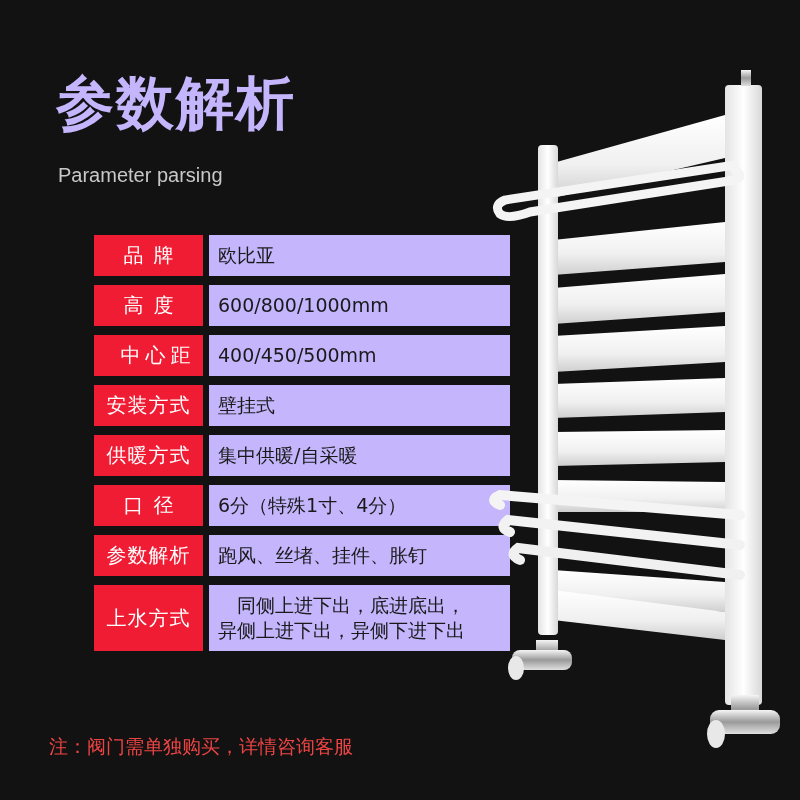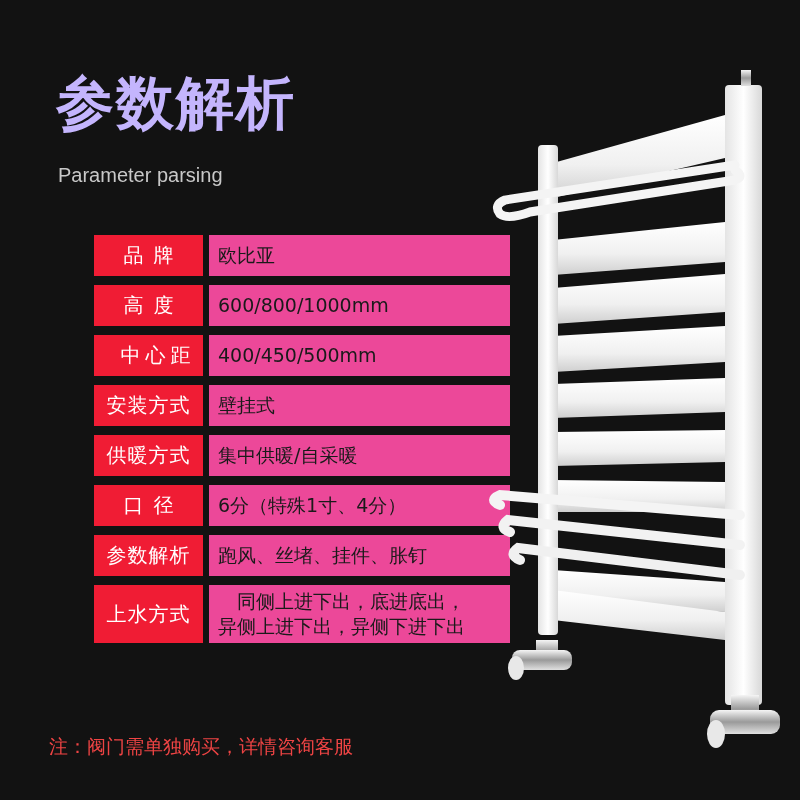--- a/index.html
+++ b/index.html
@@ -2,24 +2,24 @@
 <html><head>
 <meta charset="utf-8">
 <style>
   * { margin:0; padding:0; box-sizing:border-box; }
   html, body { width:800px; height:800px; background:#121212; overflow:hidden; }
   body { position:relative; font-family:"DejaVu Sans","Liberation Sans",sans-serif; }
   .title { position:absolute; left:56px; top:74px; font-size:58px; font-weight:bold; color:#c4b5fd; letter-spacing:2px; line-height:1; }
   .subtitle { position:absolute; left:58px; top:165px; font-size:20px; color:#c8c8c8; line-height:1; font-family:"Liberation Sans","DejaVu Sans",sans-serif; }
   .spec-table { position:absolute; left:49px; top:235px; width:416px;margin-left:45px; }
   .row { display:flex; margin-bottom:9px; height:41px; }
-  .row.tall { height:58px; }
+  .row.tall { height:66px; }
   .label { width:109px; background:#f01c34; color:#ffffff; font-size:20px; display:flex; align-items:center; justify-content:center; letter-spacing:1px; }
   .label.spaced { letter-spacing:10px; padding-left:10px; }
-  .value { margin-left:6px; flex:1; background:#ec4899; color:#1a1a1a; font-size:19px; display:flex; align-items:center; padding-left:9px; line-height:1.3; }
+  .value { margin-left:6px; flex:1; background:#c4b5fd; color:#1a1a1a; font-size:19px; display:flex; align-items:center; padding-left:9px; line-height:1.3; }
   .value .lines { display:flex; flex-direction:column;align-items:flex-end; }
   .note { position:absolute; left:49px; top:734px; font-size:19px; color:#ef4444;text-align:center; }
   .radiator { position:absolute; left:480px; top:60px; width:320px; height:700px; }
 </style>
 </head>
 <body>
 
 <div class="title">参数解析</div>
 <div class="subtitle">Parameter parsing</div>
 

